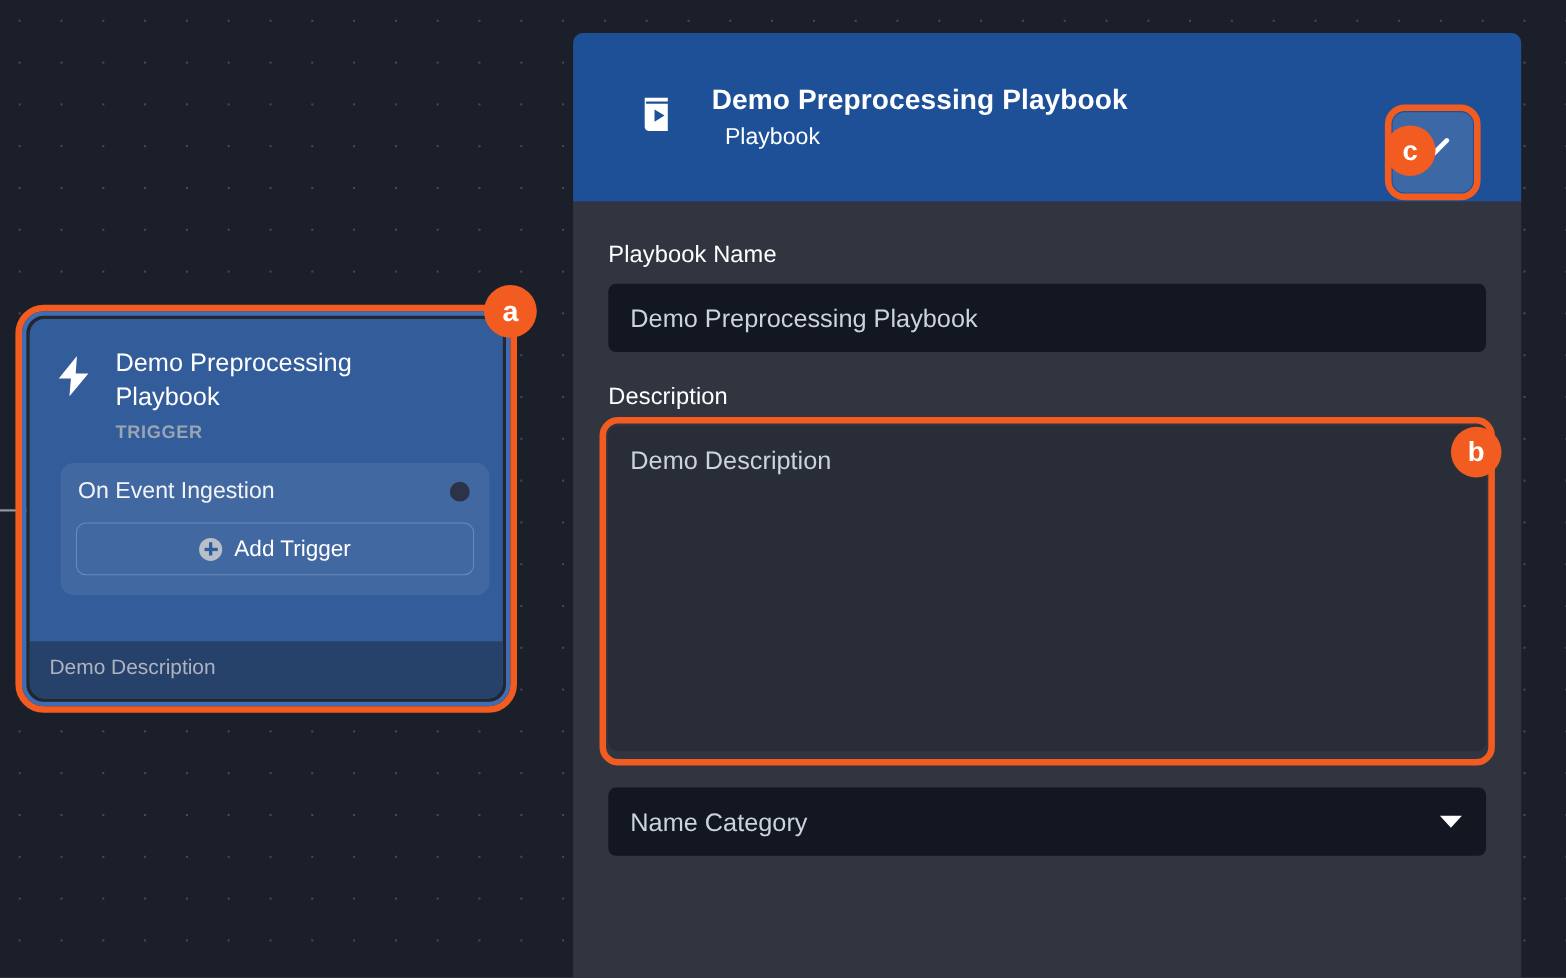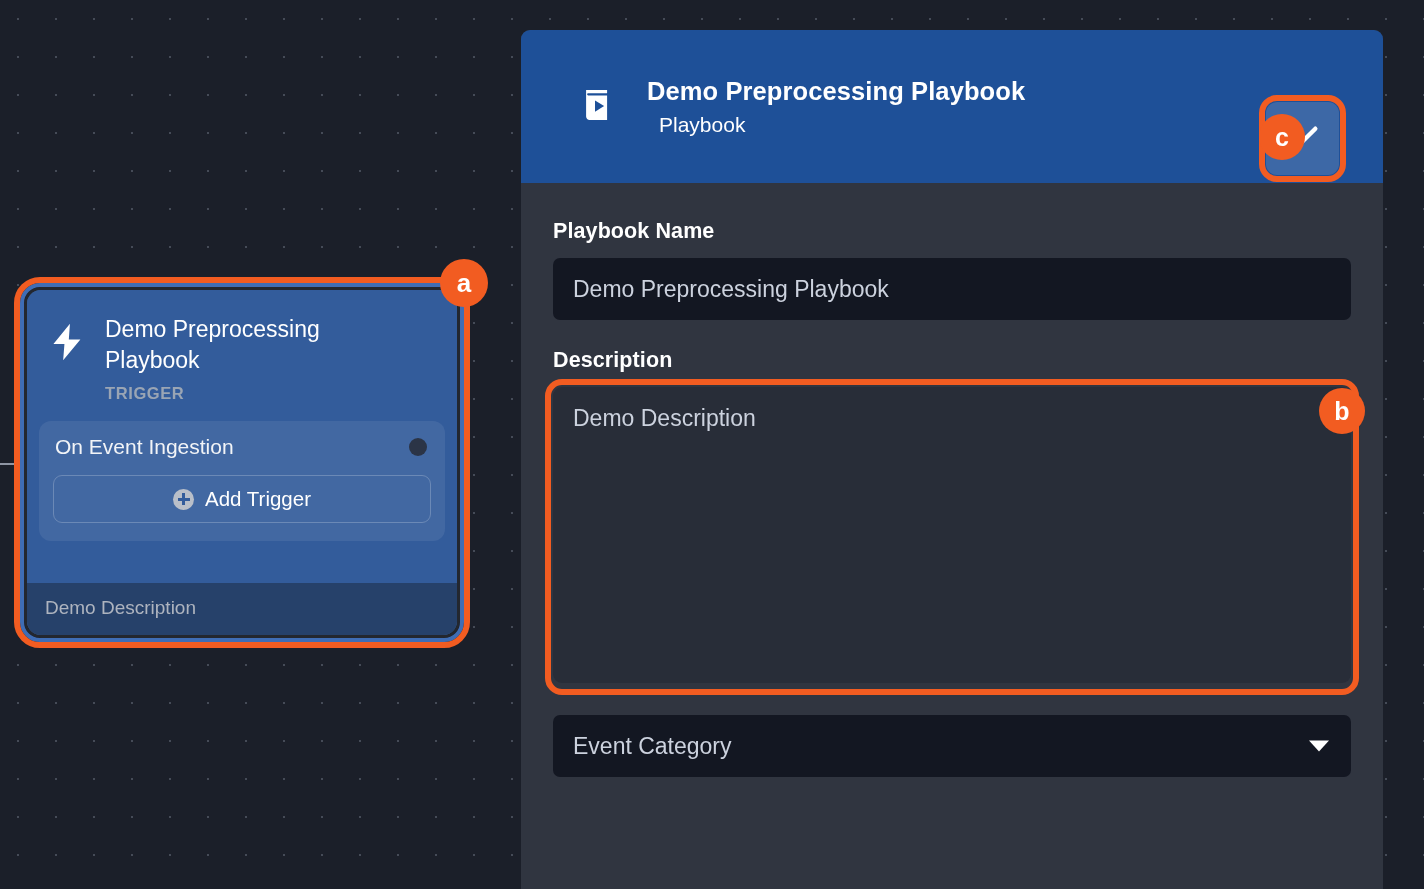--- a/index.html
+++ b/index.html
@@ -84,21 +84,21 @@
     max-width:228px;
   }
   .node-kicker {
     margin-top:9px;
     font-size:16.5px;
     font-weight:bold;
     letter-spacing:.6px;
     color:#9aa5b4;
   }
   .trigger-box {
-    margin:14px 12px 0 12px;
+    margin:14px 12px 0 28px;
     background:rgba(255,255,255,.075);
     border-radius:12px;
     padding:14px 14px 18px 14px;
   }
   .trigger-row {
     display:flex; align-items:center; justify-content:space-between;
     padding:0 4px 0 2px;
   }
   .trigger-label { font-size:21px; color:#f2f4f7; }
   .trigger-dot {
@@ -197,21 +197,21 @@
     border:6px solid #f25c21;
     border-radius:18px;
     z-index:15;
     pointer-events:none;
   }
 
   .panel-body { padding:36px 32px 0 32px; }
 
   .field-label {
     font-size:21.5px;
-    font-weight:bold;
+    font-weight:normal;
     color:#ffffff;
     margin-bottom:14px;
     letter-spacing:.1px;
   }
   .text-input {
     width:100%;
     height:62px;
     background:#13172210;
     background-color:#131722;
     border:none;
@@ -353,21 +353,21 @@
       <div class="field-label">Description</div>
       <div class="textarea-wrap">
         <textarea class="text-area" style="">Demo Description</textarea>
         <div class="textarea-ring"></div>
       </div>
 
       <div class="gap"></div>
 
       <div class="select-wrap">
         <div class="select-box">
-          <span>Event Category</span>
+          <span>Name Category</span>
         </div>
         <span class="caret"></span>
       </div>
 
     </div>
   </div>
 
   <div class="badge badge-b">b</div>
   <div class="badge badge-c">c</div>
 

